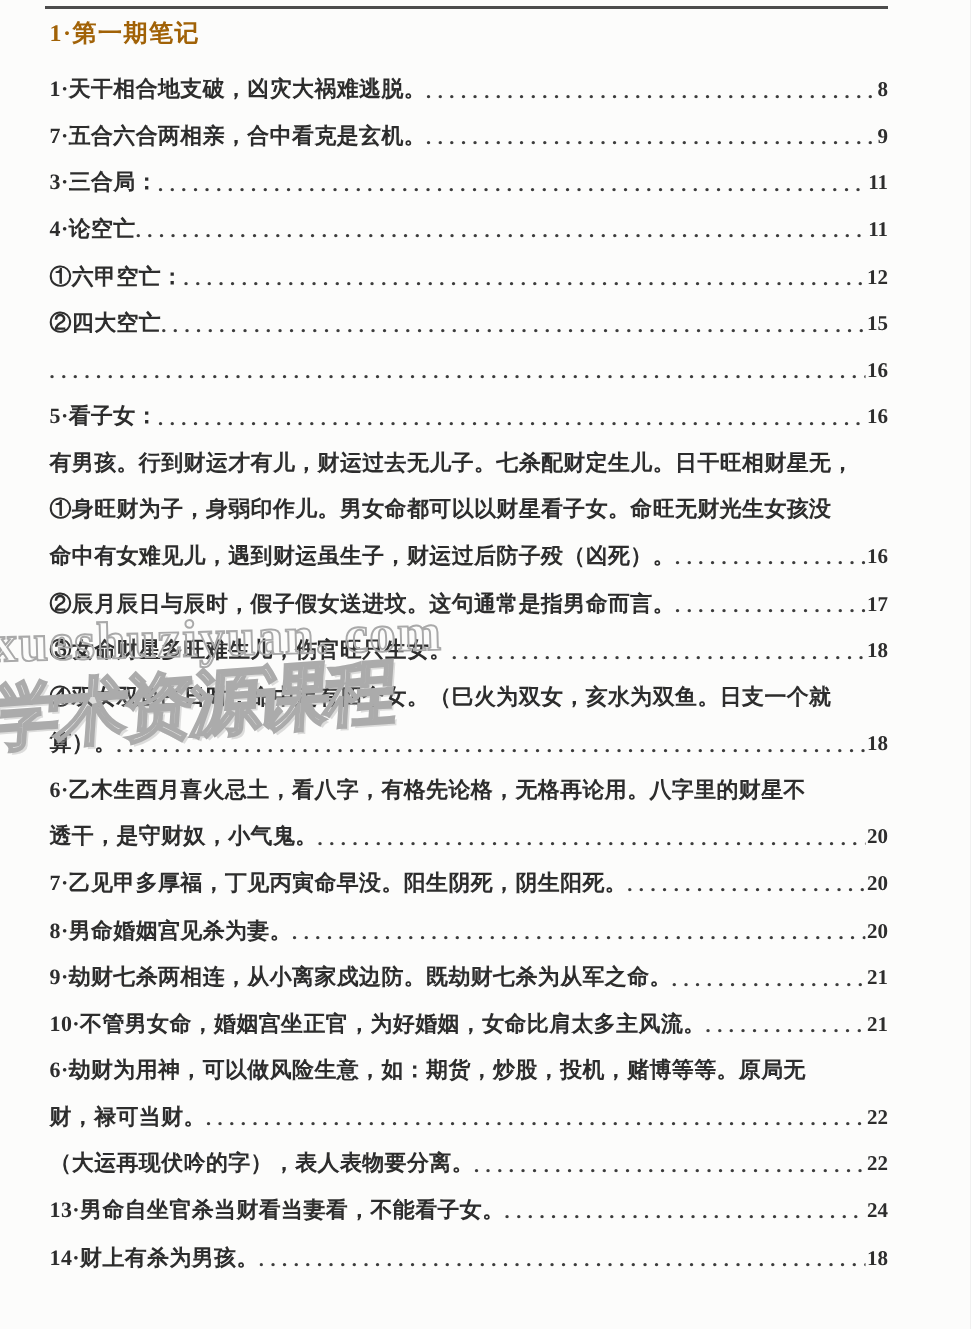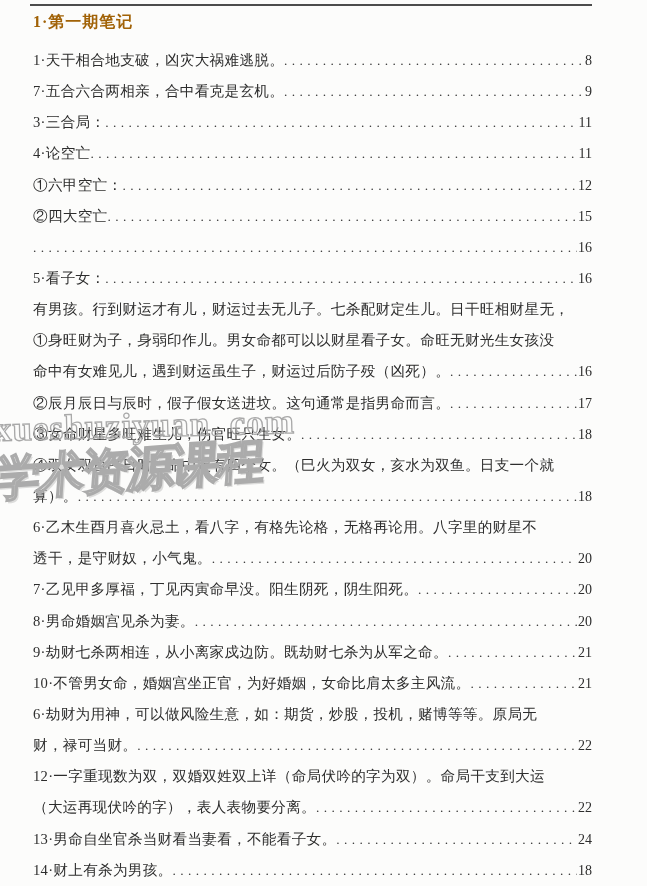--- a/index.html
+++ b/index.html
@@ -22,20 +22,21 @@
     letter-spacing:1px;white-space:nowrap;
   }
   .toc{
     position:absolute;left:33px;top:45px;right:55px;
   }
   .toc-row{
     display:flex;align-items:center;
     height:31.15px;line-height:31.15px;
     font-size:14.6px;white-space:nowrap;
     color:#2d2d2d;
+    font-weight:bold;
   }
   .toc-text{flex:0 0 auto;letter-spacing:0.3px;}
   .leader{
     flex:1 1 auto;min-width:0;overflow:hidden;
     font-size:13.5px;color:#3c3c3c;
     letter-spacing:0.5px;
   }
   .pagenum{
     flex:0 0 auto;font-size:14px;color:#2d2d2d;
     padding-left:1px;
@@ -169,24 +170,20 @@
       <div class="toc-row">
     <span class="toc-text">6·劫财为用神，可以做风险生意，如：期货，炒股，投机，赌博等等。原局无</span>
 
   </div>
       <div class="toc-row">
     <span class="toc-text">财，禄可当财。</span>
     <span class="leader">. . . . . . . . . . . . . . . . . . . . . . . . . . . . . . . . . . . . . . . . . . . . . . . . . . . . . . . . . . . . . . . . . . . . . . . . . . . . . . . . . . . . . . . . . . . . . . . . . . . . . . . . . . . . . . . . . . . . . . . . . . . . . . . . . . . . . . . . . . . . . . . . . . . . . . . . . . . . . . . . </span>
     <span class="pagenum">22</span>
   </div>
       <div class="toc-row">
-    <span class="toc-text">12·一字重现数为双，双婚双姓双上详（命局伏吟的字为双）。命局干支到大运</span>
-
-  </div>
-      <div class="toc-row">
     <span class="toc-text">（大运再现伏吟的字），表人表物要分离。</span>
     <span class="leader">. . . . . . . . . . . . . . . . . . . . . . . . . . . . . . . . . . . . . . . . . . . . . . . . . . . . . . . . . . . . . . . . . . . . . . . . . . . . . . . . . . . . . . . . . . . . . . . . . . . . . . . . . . . . . . . . . . . . . . . . . . . . . . . . . . . . . . . . . . . . . . . . . . . . . . . . . . . . . . . . </span>
     <span class="pagenum">22</span>
   </div>
       <div class="toc-row">
     <span class="toc-text">13·男命自坐官杀当财看当妻看，不能看子女。</span>
     <span class="leader">. . . . . . . . . . . . . . . . . . . . . . . . . . . . . . . . . . . . . . . . . . . . . . . . . . . . . . . . . . . . . . . . . . . . . . . . . . . . . . . . . . . . . . . . . . . . . . . . . . . . . . . . . . . . . . . . . . . . . . . . . . . . . . . . . . . . . . . . . . . . . . . . . . . . . . . . . . . . . . . . </span>
     <span class="pagenum">24</span>
   </div>
       <div class="toc-row">

